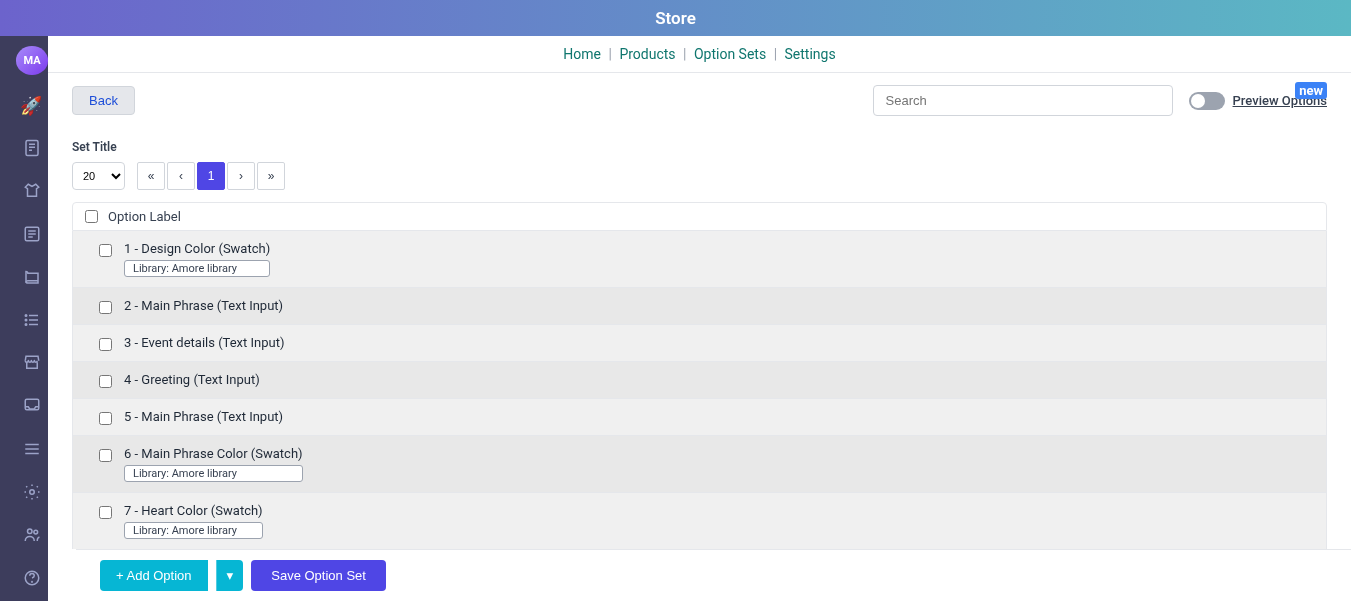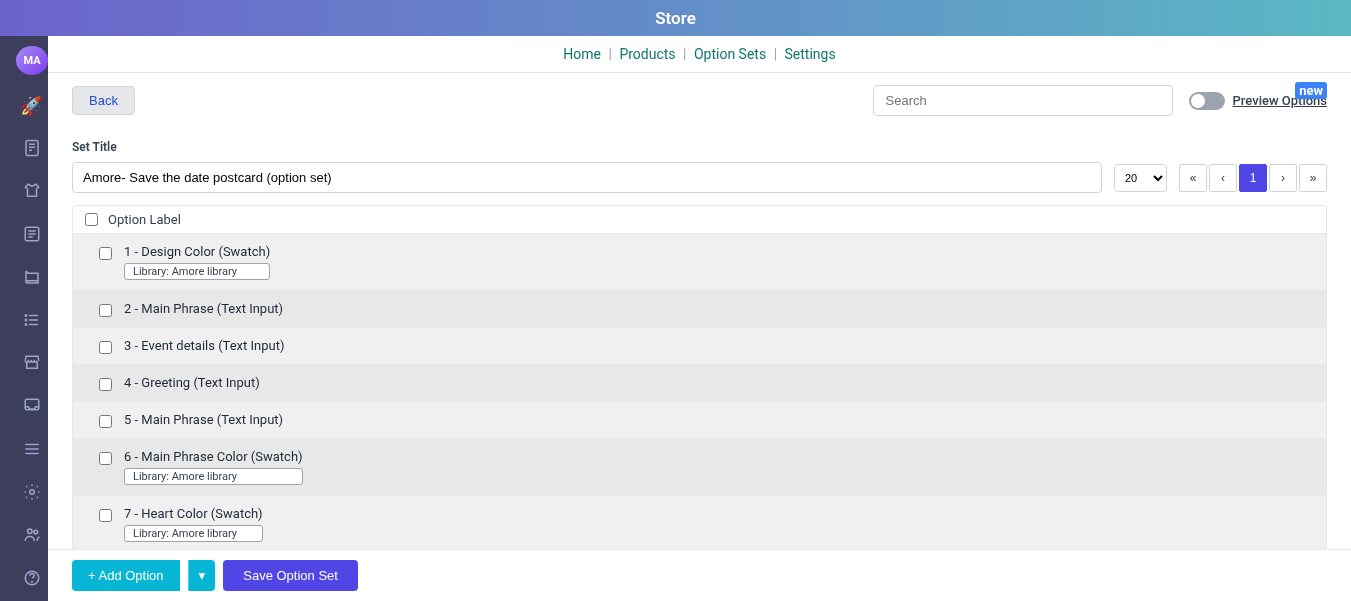--- a/index.html
+++ b/index.html
@@ -261,20 +261,21 @@
     }
 
     
     .bottom-toolbar {
       display: flex;
       gap: 8px;
       padding: 10px 24px;
       background: #fff;
       border-top: 1px solid #e5e7eb;
       flex-shrink: 0;
+      margin-left: 28px;
     }
     .add-option-btn {
       background: #06b6d4;
       color: white;
       border: none;
       border-radius: 4px 0 0 4px;
       padding: 8px 16px;
       font-size: 13px;
       cursor: pointer;
       font-weight: 500;
@@ -418,21 +419,20 @@
         <span class="preview-label">Preview Options</span>
       </div>
     </div>
 
     <div class="page-content">
 
       <div style="margin-bottom: 8px;">
         <div class="set-title-label">Set Title</div>
       </div>
       <div class="set-title-row">
-        <input class="set-title-input" type="text" id="setTitleInput" value="Amore- Save the date postcard (option set)" style="">
         <select class="pagination-select">
           <option>20</option>
           <option>50</option>
           <option>100</option>
         </select>
         <div class="pagination-btns">
           <button class="pg-btn">«</button>
           <button class="pg-btn">‹</button>
           <button class="pg-btn active">1</button>
           <button class="pg-btn">›</button>

